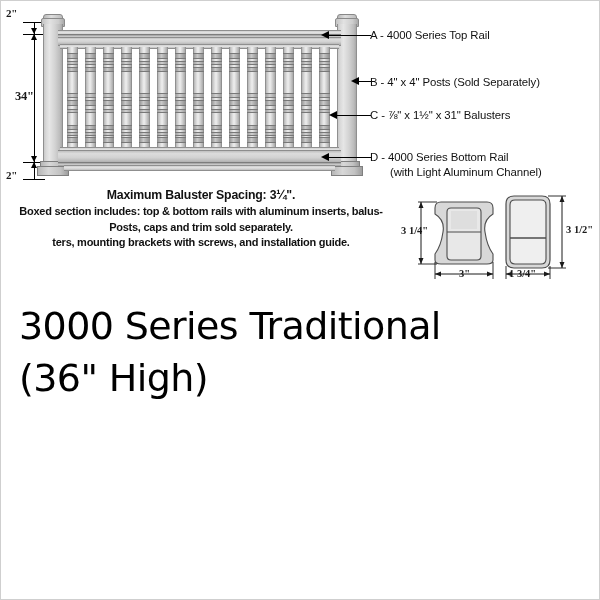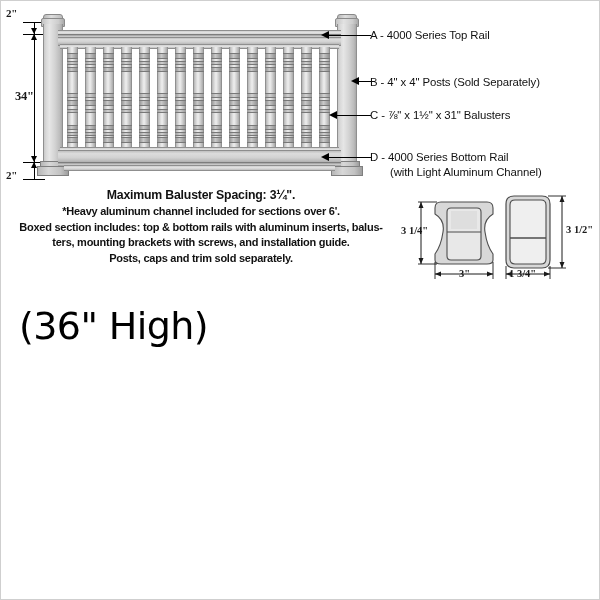--- a/index.html
+++ b/index.html
@@ -431,24 +431,23 @@
       <span>C - ⅞" x 1½" x 31" Balusters</span>
     </div>
     <div class="legend-item" style="left:369px; top:149px;">
       <span>D - 4000 Series Bottom Rail</span>
       <span class="l2">(with Light Aluminum Channel)</span>
     </div>
   </div>
 
   <div class="note-block">
     <div class="note-head">Maximum Baluster Spacing: 3¼".</div>
-    <div class="note-line">*Heavy aluminum channel included for sections over 6'.</div>
     <div class="note-line">Boxed section includes: top &amp; bottom rails with aluminum inserts, balus-</div>
+    <div class="note-line">Posts, caps and trim sold separately.</div>
     <div class="note-line">ters, mounting brackets with screws, and installation guide.</div>
-    <div class="note-line">Posts, caps and trim sold separately.</div>
   </div>
 
   <div id="sections">
 
     <svg width="110" height="100" style="position:absolute;left:8px;top:0;">
 
       <path d="M32,18 L78,18 Q84,18 84,24 L84,30 Q74,36 76,48 Q78,62 84,70 L84,76 Q84,80 78,80 L32,80 Q26,80 26,76 L26,70 Q32,62 34,48 Q36,36 26,30 L26,24 Q26,18 32,18 Z" fill="#d8d8d8" stroke="#4d4d4d" stroke-width="1.1"></path>
 
       <path d="M42,24 L68,24 Q72,24 72,28 L72,72 Q72,76 68,76 L42,76 Q38,76 38,72 L38,28 Q38,24 42,24 Z" fill="#e8e8e8" stroke="#4d4d4d" stroke-width="1.1"></path>
       <line x1="38" y1="48" x2="72" y2="48" stroke="#4d4d4d" stroke-width="1.1"></line>
@@ -488,16 +487,17 @@
       <line x1="10" y1="82" x2="10" y2="95" stroke="#1a1a1a" stroke-width="0.9"></line>
       <line x1="54" y1="82" x2="54" y2="95" stroke="#1a1a1a" stroke-width="0.9"></line>
       <polygon points="10,90 16,87.5 16,92.5" fill="#1a1a1a"></polygon>
       <polygon points="54,90 48,87.5 48,92.5" fill="#1a1a1a"></polygon>
     </svg>
     <div class="sec-dim" style="left:165px; top:40px;">3 1/2"</div>
     <div class="sec-dim" style="left:108px; top:84px;">1 3/4"</div>
   </div>
 
   <div class="title">
+    <div>3000 Series Traditional</div>
     <div>(36" High)</div>
   </div>
 
 </div>
 
 </body></html>

